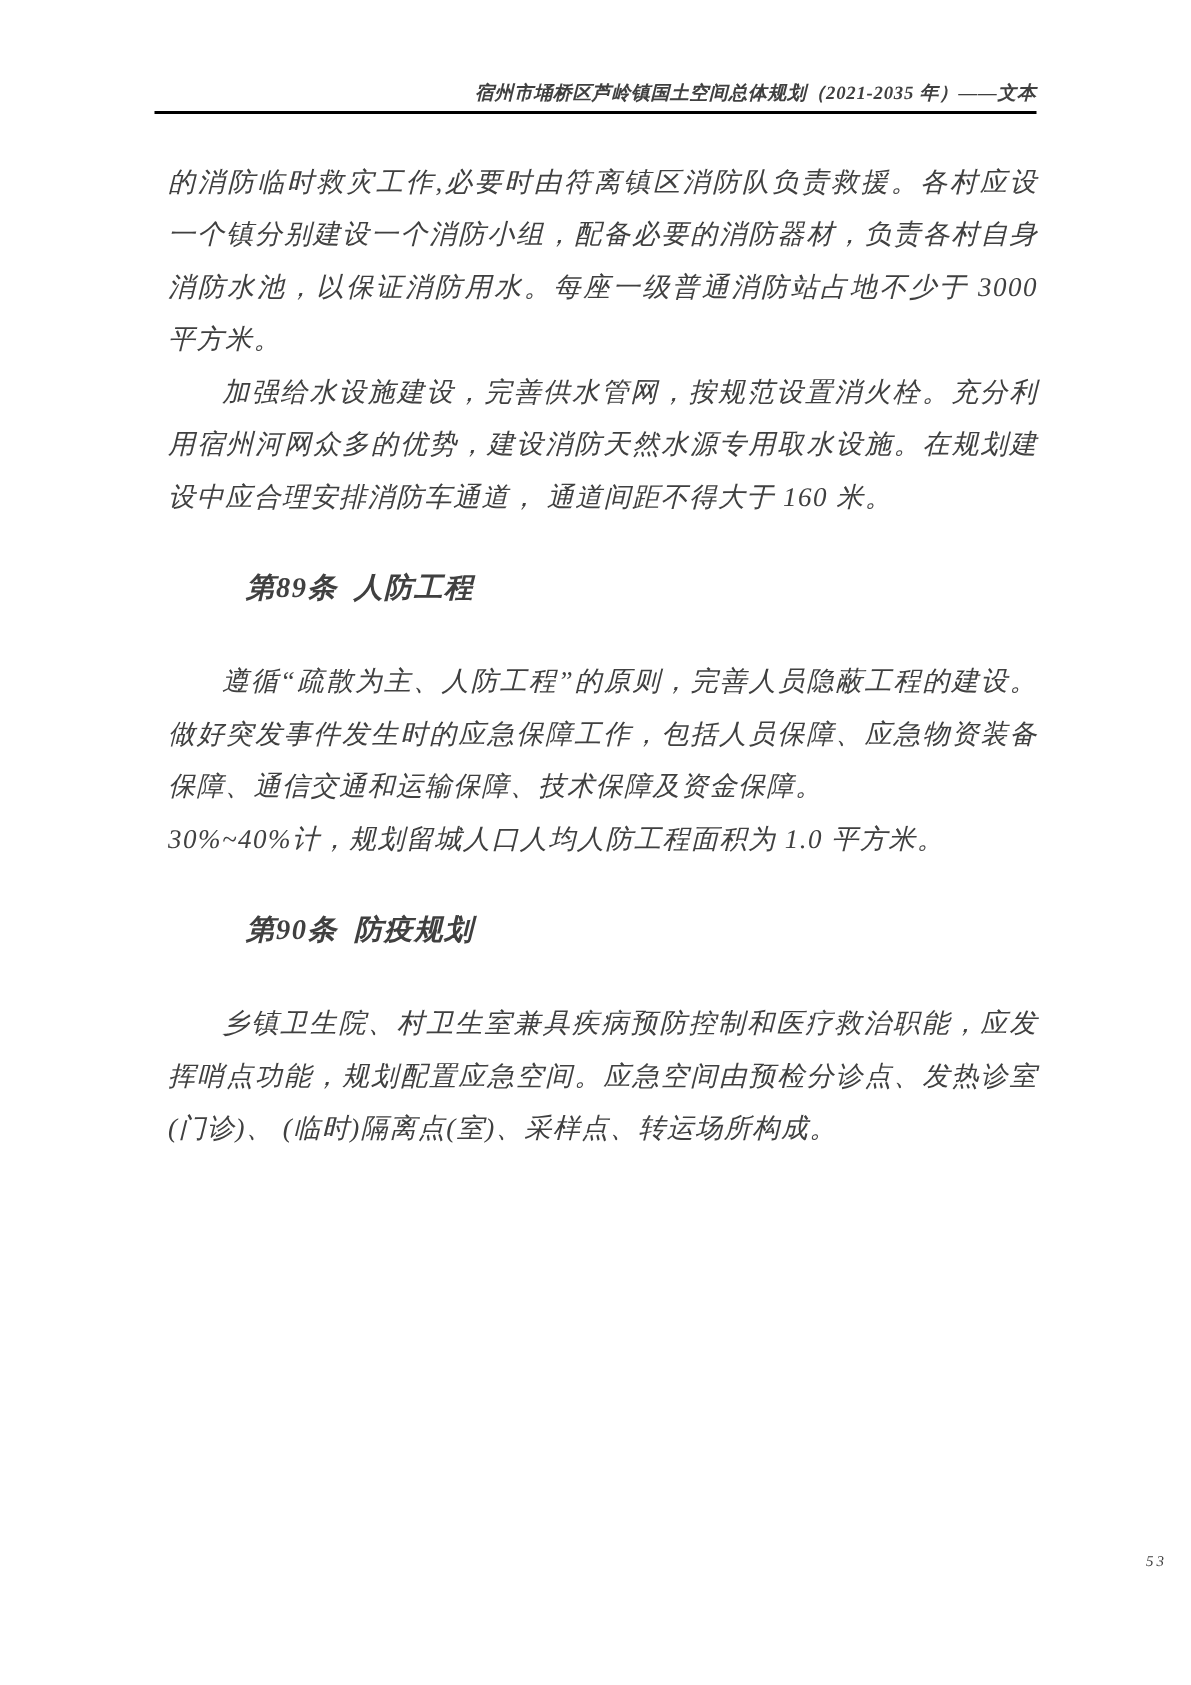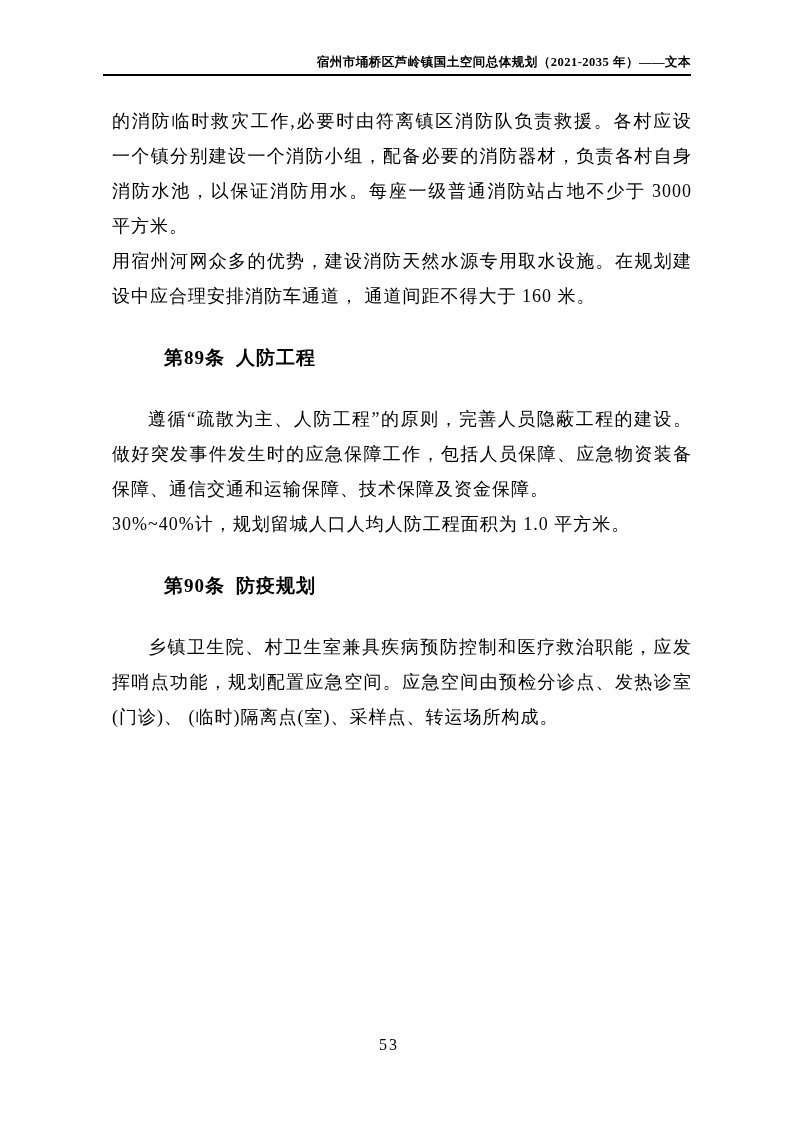--- a/index.html
+++ b/index.html
@@ -1,23 +1,24 @@
 <!DOCTYPE html>
 <html><head>
 <meta charset="utf-8">
 <style>
   html, body { margin: 0; padding: 0; background: #ffffff; }
   .page {
     position: relative;
     width: 794px;
     height: 1123px;
     background: #ffffff;
-    color: #000000;
+    color: #404040;
     font-family: "Liberation Serif", "DejaVu Serif", serif;
     overflow: hidden;
+    font-style: italic;
   }
   .doc-header {
     position: absolute;
     left: 103px;
     right: 103px;
     top: 54px;
     text-align: right;
     font-size: 12.5px;
     font-weight: bold;
     letter-spacing: 0.5px;
@@ -54,22 +55,22 @@
     line-height: 28px;
     font-weight: bold;
     letter-spacing: 1px;
   }
   .heading .heading-title { margin-left: 11px; }
   .doc-footer {
     position: absolute;
     left: 0;
     right: 16px;
     top: 1036px;
-    text-align: center;
-    font-size: 16px;
+    text-align: right;
+    font-size: 10px;
     letter-spacing: 2px;
   }
 </style>
 </head>
 <body>
 
 <div class="page">
 
   <div class="doc-header">宿州市埇桥区芦岭镇国土空间总体规划（2021-2035 年）——文本</div>
   <div class="header-divider"></div>
@@ -77,20 +78,21 @@
   <div class="content">
 
     <div class="para">
       <div class="line">的消防临时救灾工作,必要时由符离镇区消防队负责救援。各村应设</div>
       <div class="line">一个镇分别建设一个消防小组，配备必要的消防器材，负责各村自身</div>
       <div class="line">消防水池，以保证消防用水。每座一级普通消防站占地不少于 3000</div>
       <div class="line last">平方米。</div>
     </div>
 
     <div class="para">
+      <div class="line indent">加强给水设施建设，完善供水管网，按规范设置消火栓。充分利</div>
       <div class="line">用宿州河网众多的优势，建设消防天然水源专用取水设施。在规划建</div>
       <div class="line last">设中应合理安排消防车通道， 通道间距不得大于 160 米。</div>
     </div>
 
     <div class="heading">
       <span class="heading-label">第89条</span><span class="heading-title">人防工程</span>
     </div>
 
     <div class="para">
       <div class="line indent">遵循“疏散为主、人防工程”的原则，完善人员隐蔽工程的建设。</div>

